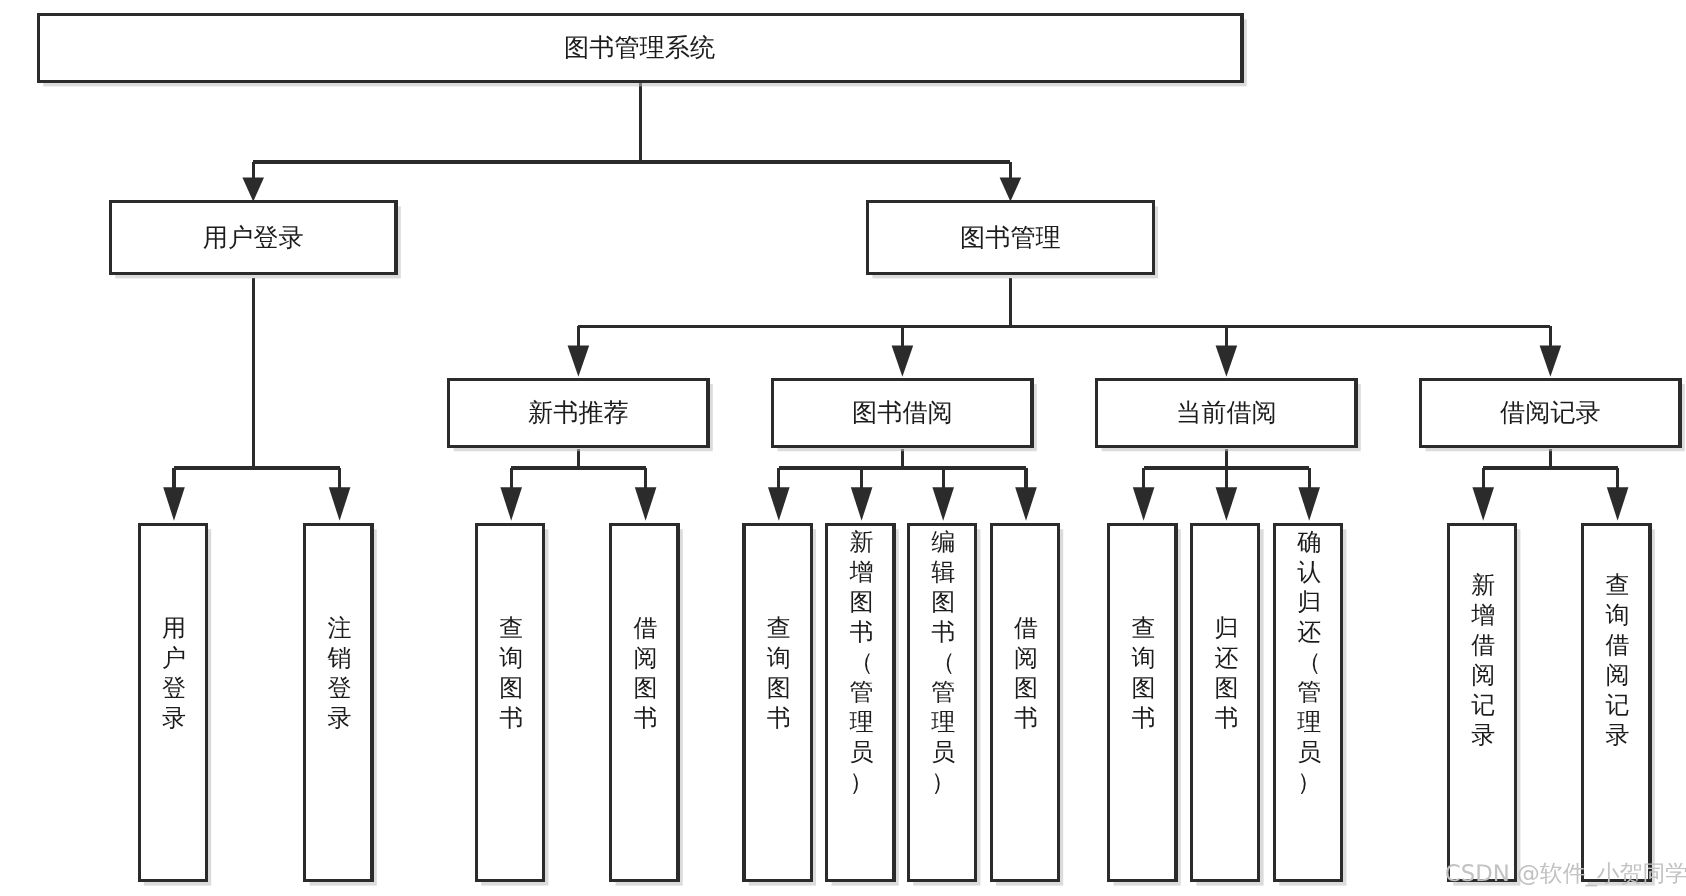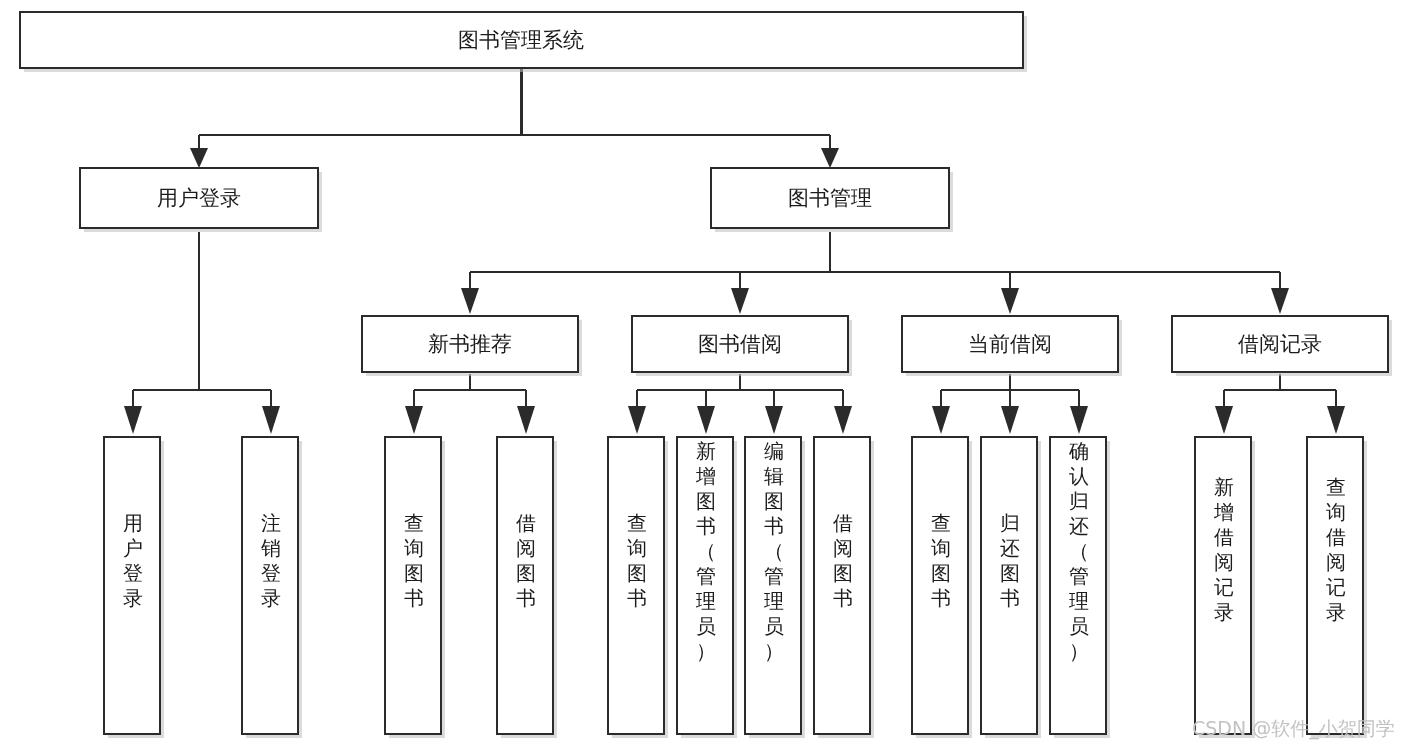--- a/index.html
+++ b/index.html
@@ -9,21 +9,21 @@
   }
   body {
     width: 1405px;
     height: 747px;
     font-family: "DejaVu Sans", "Liberation Sans", sans-serif;
     overflow: hidden;
     position: relative;
   }
   #diagram-root {
     position: absolute;
-    left: 0;
+    left: 12px;
     top: 0;
     width: 1240px;
     height: 747px;
   }
   svg.flow {
     display: block;
     width: 1405px;
     height: 747px;
   }
   .node-rect {

